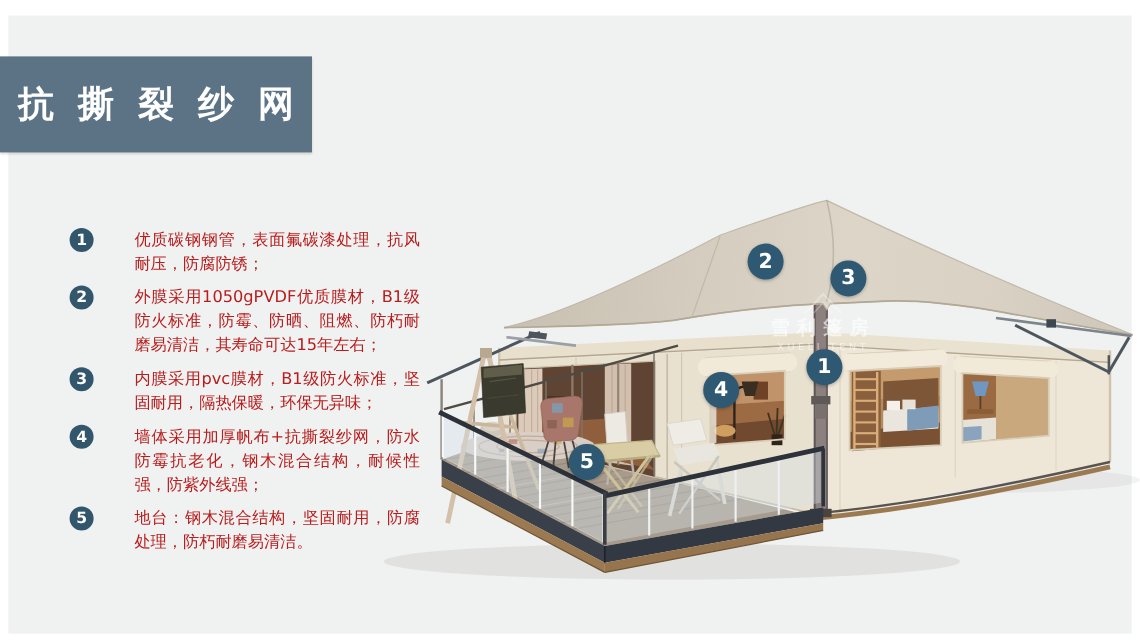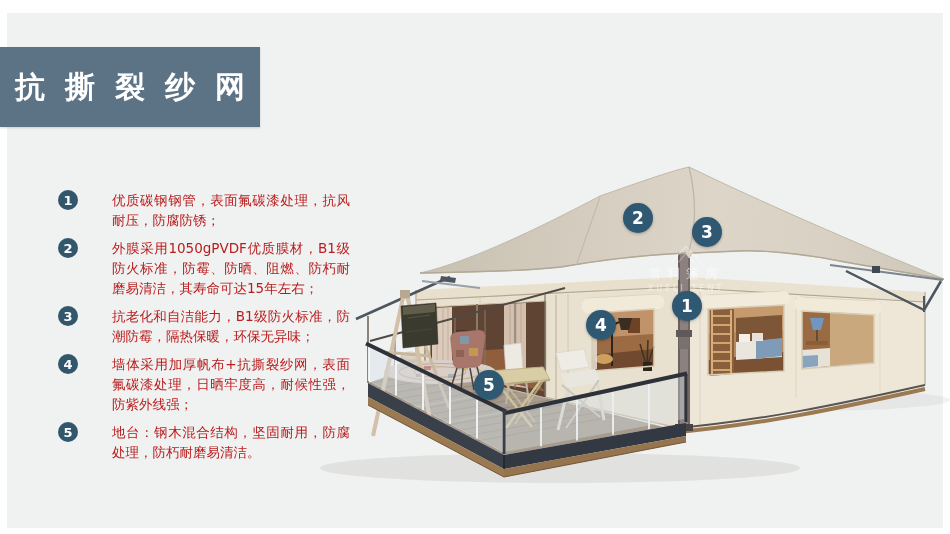--- a/index.html
+++ b/index.html
@@ -19,21 +19,21 @@
           font-size:13px;font-weight:bold;display:flex;align-items:center;justify-content:center;line-height:1;}
   .ftext{margin-left:34px;width:238px;font-size:13.5px;line-height:20px;color:#b91c1c;text-align:justify;}
 
   
   .scene{position:absolute;left:0;top:0;width:950px;height:534px;}
   svg.tent{position:absolute;left:0;top:0;}
 
   .watermark{position:absolute;left:686px;top:268px;transform:translate(-50%,-50%);
              text-align:center;pointer-events:none;width:170px;}
   .wm-icon{opacity:.55;display:block;margin:0 auto 1px auto;}
-  .wm-cn{font-size:13px;font-weight:normal;letter-spacing:6px;color:rgba(255,255,255,.62);white-space:nowrap;}
+  .wm-cn{font-size:16px;font-weight:bold;letter-spacing:6px;color:rgba(255,255,255,.62);white-space:nowrap;}
   .wm-en{font-size:8px;letter-spacing:3px;color:rgba(255,255,255,.55);margin-top:1px;white-space:nowrap;}
 
   .marker{position:absolute;width:30px;height:30px;border-radius:50%;background:#2f5872;color:#ffffff;
           font-size:17px;font-weight:bold;display:flex;align-items:center;justify-content:center;
           transform:translate(-50%,-50%);box-shadow:0 1px 3px rgba(0,0,0,.28);line-height:1;}
 </style>
 </head>
 <body>
 
 <div class="slide">
@@ -359,24 +359,24 @@
     <div class="feature">
       <span class="fbadge">1</span>
       <span class="ftext">优质碳钢钢管，表面氟碳漆处理，抗风耐压，防腐防锈；</span>
     </div>
     <div class="feature">
       <span class="fbadge">2</span>
       <span class="ftext">外膜采用1050gPVDF优质膜材，B1级防火标准，防霉、防晒、阻燃、防朽耐磨易清洁，其寿命可达15年左右；</span>
     </div>
     <div class="feature">
       <span class="fbadge">3</span>
-      <span class="ftext">抗老化和自洁能力，B1级防火标准，防潮防霉，隔热保暖，环保无异味；</span>
+      <span class="ftext">内膜采用pvc膜材，B1级防火标准，坚固耐用，隔热保暖，环保无异味；</span>
     </div>
     <div class="feature">
       <span class="fbadge">4</span>
-      <span class="ftext">墙体采用加厚帆布+抗撕裂纱网，表面氟碳漆处理，日晒牢度高，耐候性强，防紫外线强；</span>
+      <span class="ftext">墙体采用加厚帆布+抗撕裂纱网，防水防霉抗老化，钢木混合结构，耐候性强，防紫外线强；</span>
     </div>
     <div class="feature">
       <span class="fbadge">5</span>
       <span class="ftext">地台：钢木混合结构，坚固耐用，防腐处理，防朽耐磨易清洁。</span>
     </div>
   </div>
 </div>
 
 </body></html>

